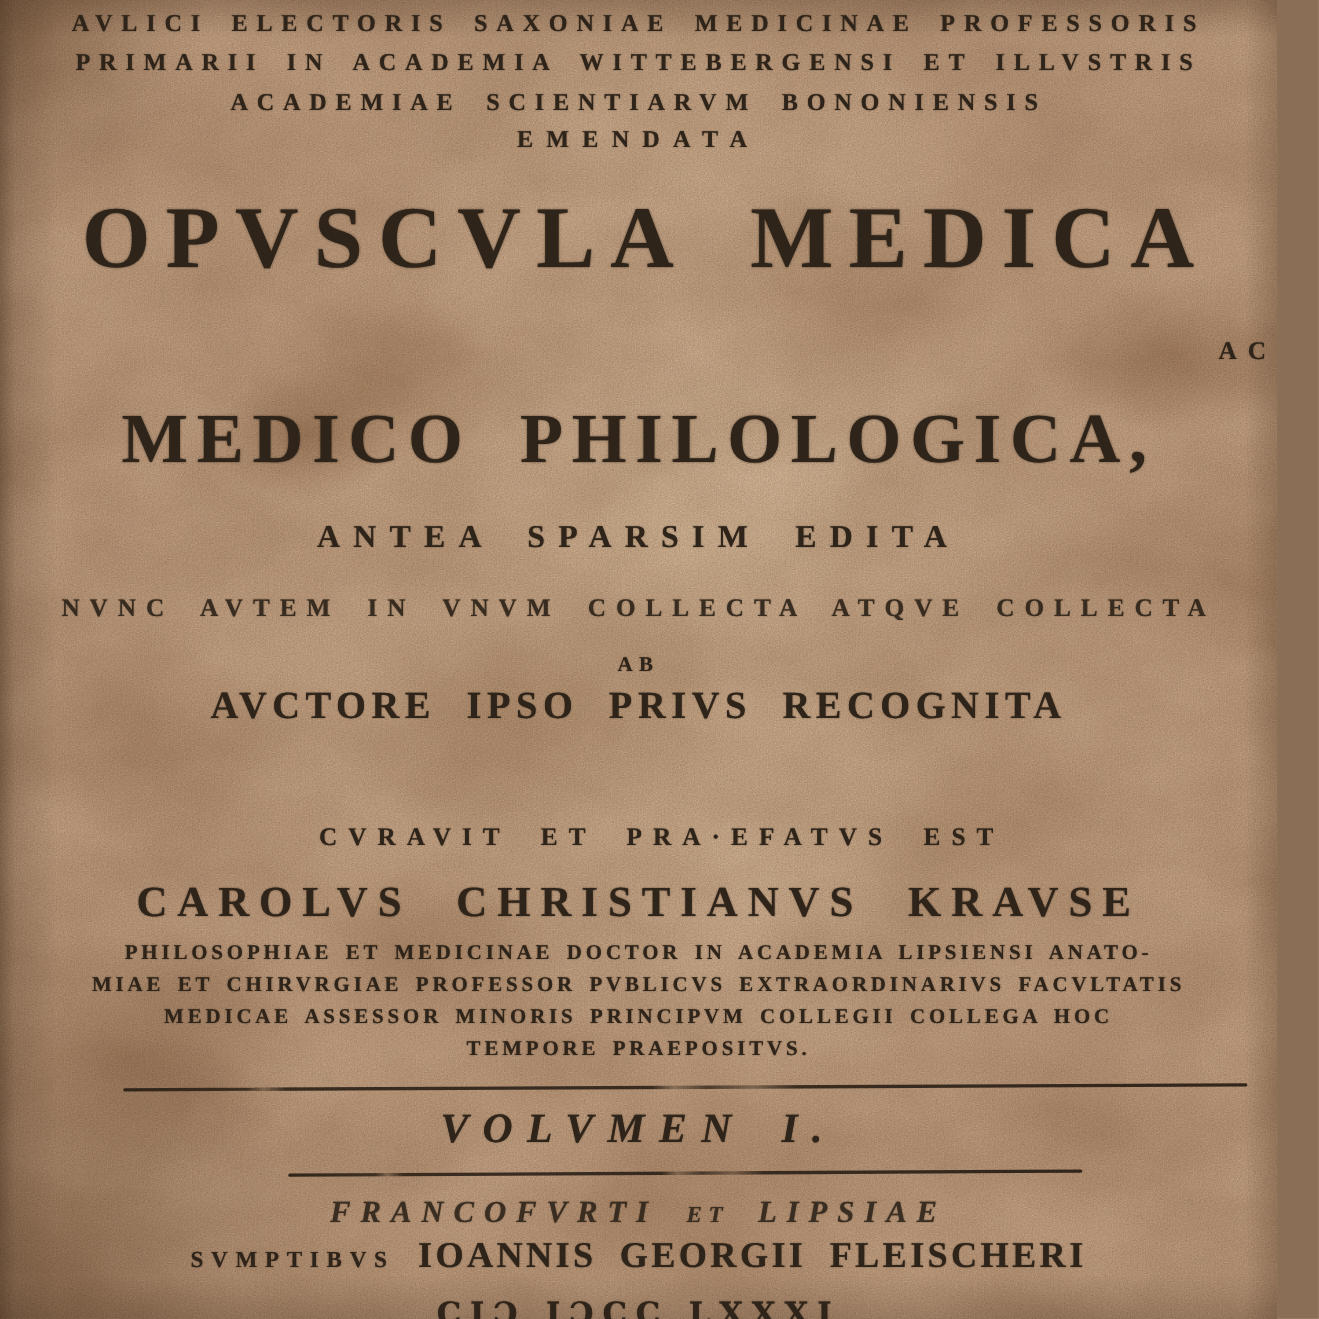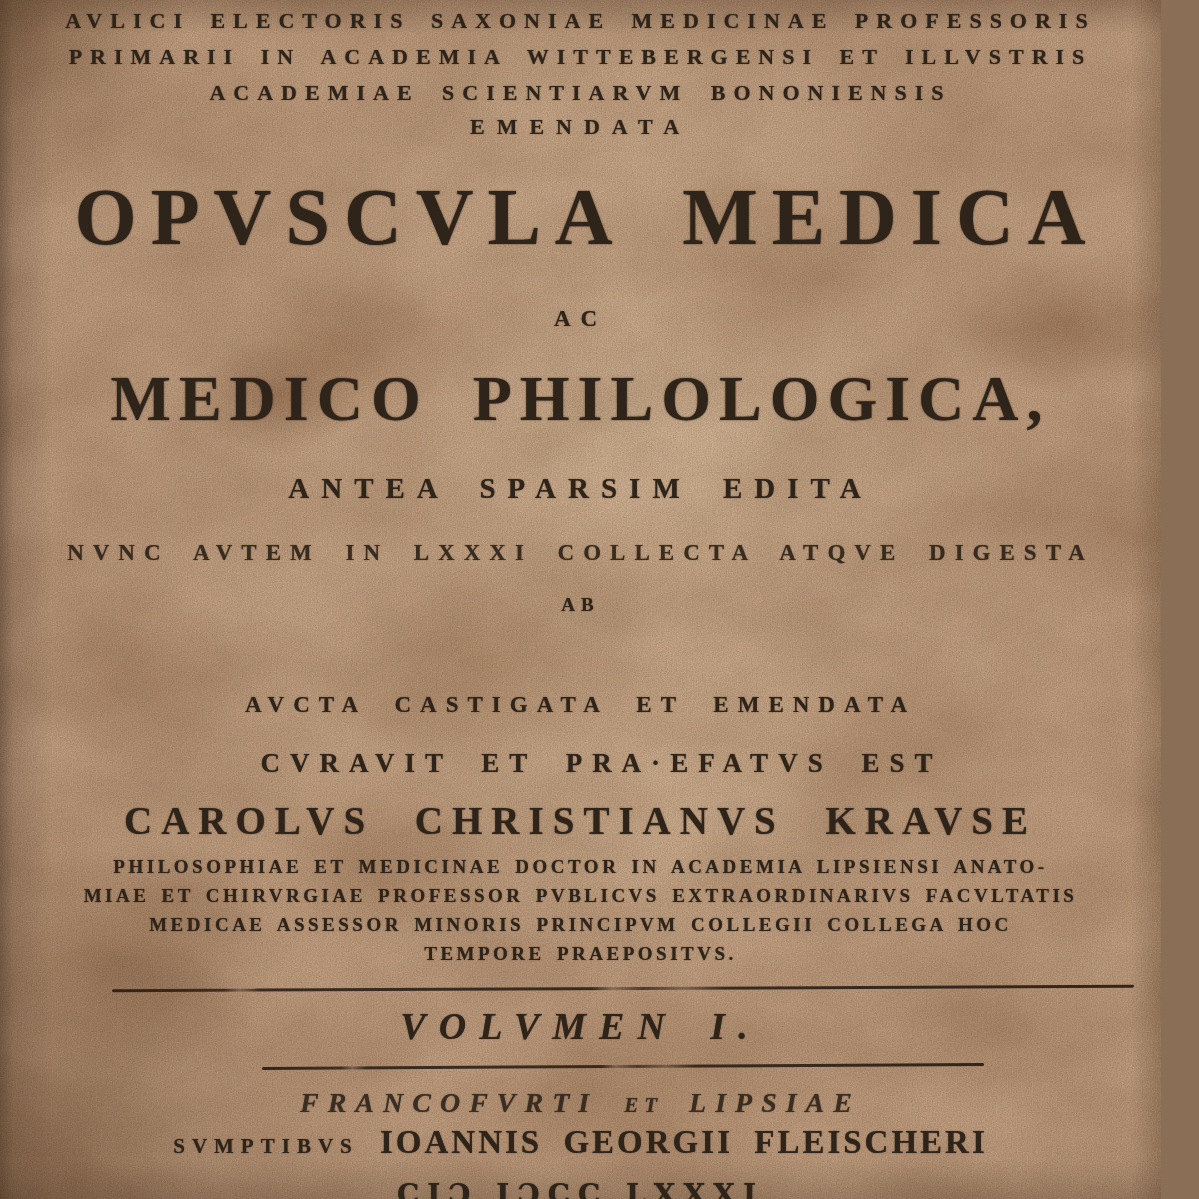--- a/index.html
+++ b/index.html
@@ -44,28 +44,28 @@
   .l{
     position:absolute;left:0;right:0;text-align:center;white-space:nowrap;
     font-weight:700;
     text-shadow:0 0 1.2px rgba(46,33,20,0.75);
   }
   .hdr1{top:8px;font-size:22px;letter-spacing:8px;word-spacing:7px;}
   .hdr2{top:44px;font-size:22px;letter-spacing:8px;word-spacing:7px;}
   .hdr3{top:80px;font-size:22px;letter-spacing:8px;word-spacing:9px;}
   .hdr4{top:114px;font-size:22px;letter-spacing:12px;}
   .title-main{top:172px;font-size:80px;letter-spacing:14px;word-spacing:26px;text-shadow:0 0 2px rgba(40,28,16,0.7);padding-left:13px;}
-  .ac{top:306px;font-size:23px;letter-spacing:10px;}
+  .ac{top:306px;font-size:23px;letter-spacing:10px;text-align:right;}
   .title-sub{top:362px;font-size:64px;letter-spacing:8px;word-spacing:20px;text-shadow:0 0 2px rgba(40,28,16,0.7);}
   .antea{top:472px;font-size:29px;letter-spacing:12px;word-spacing:12px;}
   .nvnc{top:540px;font-size:23px;letter-spacing:9px;word-spacing:10px;opacity:.92;}
   .ab{top:594px;font-size:19px;letter-spacing:6px;}
   .avctore{top:622px;font-size:35px;letter-spacing:5px;word-spacing:14px;}
   .avcta{top:692px;font-size:23px;letter-spacing:9px;word-spacing:14px;}
-  .cvravit{top:748px;font-size:27px;letter-spacing:10px;word-spacing:12px;margin-left:42px;}
+  .cvravit{top:748px;font-size:23px;letter-spacing:10px;word-spacing:12px;margin-left:42px;}
   .editor-name{top:798px;font-size:39px;letter-spacing:9px;word-spacing:22px;text-shadow:0 0 1.6px rgba(40,28,16,0.7);}
   .editor-titles{top:852px;font-size:19px;letter-spacing:3.5px;word-spacing:4px;line-height:29px;}
   .editor-titles span{display:block;}
   .rule{position:absolute;height:3px;border-radius:2px;
     background:linear-gradient(90deg,
       rgba(43,32,22,0.95) 0%, rgba(43,32,22,0.85) 11%,
       rgba(43,32,22,0.35) 12.5%, rgba(43,32,22,0.9) 14.5%,
       rgba(43,32,22,0.9) 47%, rgba(43,32,22,0.3) 49%,
       rgba(43,32,22,0.75) 52%, rgba(43,32,22,0.4) 56%,
       rgba(43,32,22,0.9) 60%, rgba(43,32,22,0.95) 100%);
@@ -103,23 +103,23 @@
   <div class="l hdr1">AVLICI ELECTORIS SAXONIAE MEDICINAE PROFESSORIS</div>
   <div class="l hdr2">PRIMARII IN ACADEMIA WITTEBERGENSI ET ILLVSTRIS</div>
   <div class="l hdr3">ACADEMIAE SCIENTIARVM BONONIENSIS</div>
   <div class="l hdr4">EMENDATA</div>
 
   <div class="l title-main">OPVSCVLA MEDICA</div>
   <div class="l ac">AC</div>
   <div class="l title-sub">MEDICO PHILOLOGICA,</div>
 
   <div class="l antea">ANTEA SPARSIM EDITA</div>
-  <div class="l nvnc">NVNC AVTEM IN LXXXI COLLECTA ATQVE DIGESTA</div>
+  <div class="l nvnc">NVNC AVTEM IN VNVM COLLECTA ATQVE COLLECTA</div>
   <div class="l ab">AB</div>
-  <div class="l avcta">AVCTA CASTIGATA ET EMENDATA</div>
+  <div class="l avctore">AVCTORE IPSO PRIVS RECOGNITA</div>
   <div class="l cvravit">CVRAVIT ET PRA·EFATVS EST</div>
 
   <div class="l editor-name">CAROLVS CHRISTIANVS KRAVSE</div>
 
   <div class="l editor-titles">
     <span>PHILOSOPHIAE ET MEDICINAE DOCTOR IN ACADEMIA LIPSIENSI ANATO-</span>
     <span>MIAE ET CHIRVRGIAE PROFESSOR PVBLICVS EXTRAORDINARIVS FACVLTATIS</span>
     <span>MEDICAE ASSESSOR MINORIS PRINCIPVM COLLEGII COLLEGA HOC</span>
     <span>TEMPORE PRAEPOSITVS.</span>
   </div>

